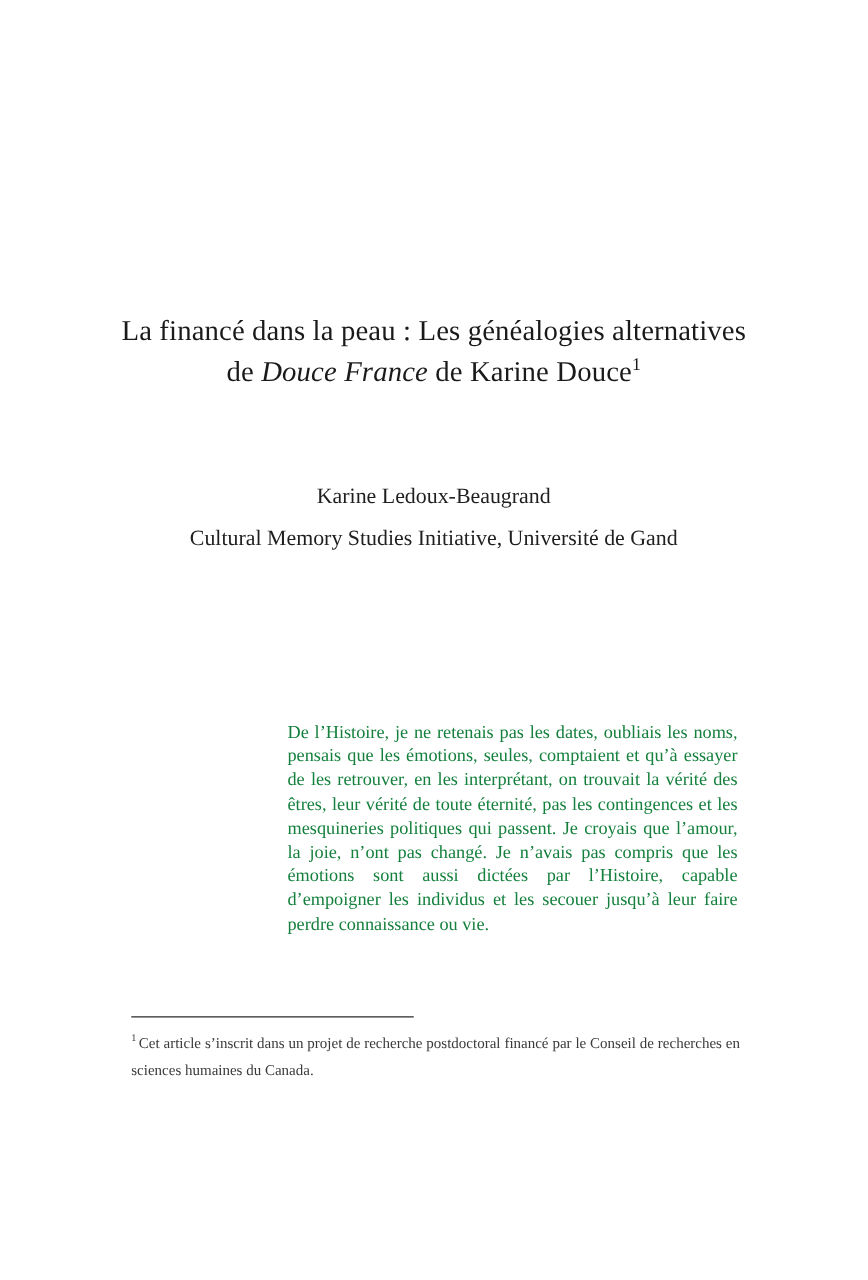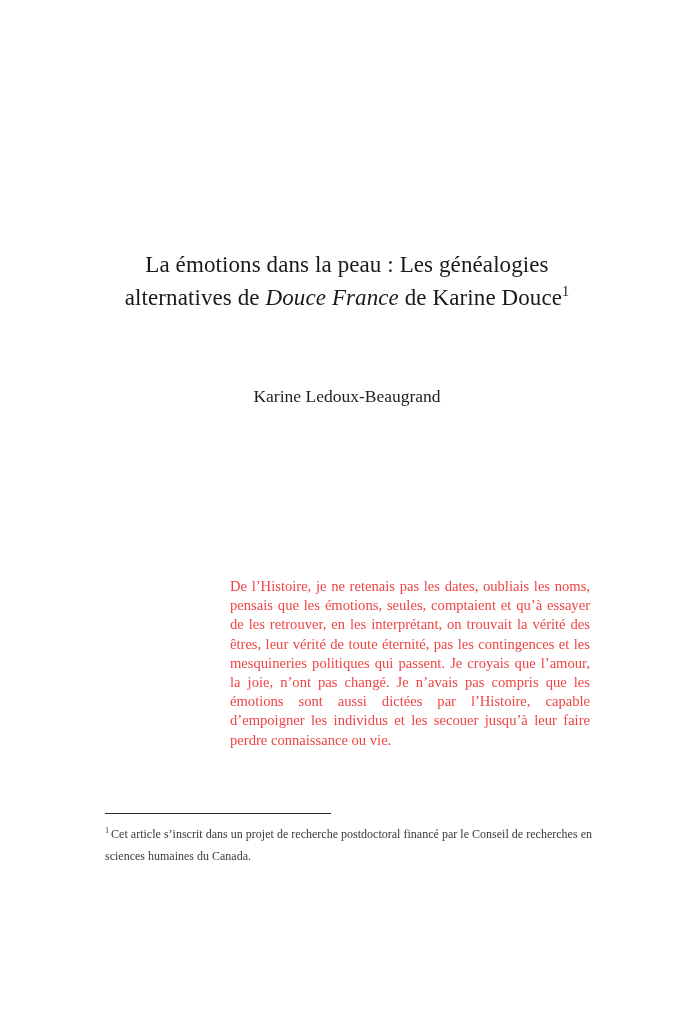--- a/index.html
+++ b/index.html
@@ -58,21 +58,21 @@
   }
   .epigraph {
     position: absolute;
     top: 577px;
     left: 230px;
     width: 360px;
     margin: 0;
     font-size: 14.6px;
     line-height: 19.2px;
     text-align: justify;
-    color: #ef4444;
+    color: #15803d;
   }
   .footnote-rule {
     position: absolute;
     top: 813px;
     left: 105px;
     width: 226px;
     height: 0;
     border-top: 1px solid #2b2b2b;
   }
   .footnote {
@@ -90,24 +90,25 @@
     line-height: 0;
     vertical-align: super;
     margin-right: 2px;
   }
 </style>
 </head>
 <body>
 
 <div class="page">
 
-  <h1 class="article-title"><span>La émotions dans la peau : Les généalogies alternatives de </span><em>Douce France</em><span> de Karine Douce</span><sup>1</sup></h1>
+  <h1 class="article-title"><span>La financé dans la peau : Les généalogies alternatives de </span><em>Douce France</em><span> de Karine Douce</span><sup>1</sup></h1>
 
   <div class="author-name">Karine Ledoux-Beaugrand</div>
 
+  <div class="author-affiliation">Cultural Memory Studies Initiative, Université de Gand</div>
 
   <blockquote class="epigraph">De l’Histoire, je ne retenais pas les dates, oubliais les noms, pensais que les émotions, seules, comptaient et qu’à essayer de les retrouver, en les interprétant, on trouvait la vérité des êtres, leur vérité de toute éternité, pas les contingences et les mesquineries politiques qui passent. Je croyais que l’amour, la joie, n’ont pas changé. Je n’avais pas compris que les émotions sont aussi dictées par l’Histoire, capable d’empoigner les individus et les secouer jusqu’à leur faire perdre connaissance ou vie.</blockquote>
 
   <div class="footnote-rule"></div>
 
   <div class="footnote"><sup>1</sup><span>Cet article s’inscrit dans un projet de recherche postdoctoral financé par le Conseil de recherches en sciences humaines du Canada.</span></div>
 
 </div>
 
 </body></html>

